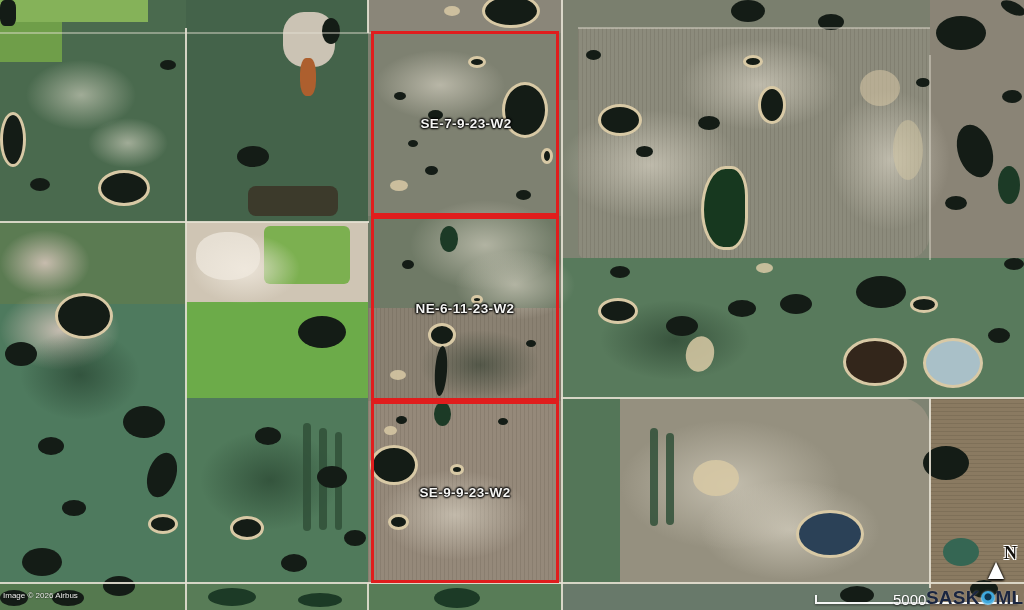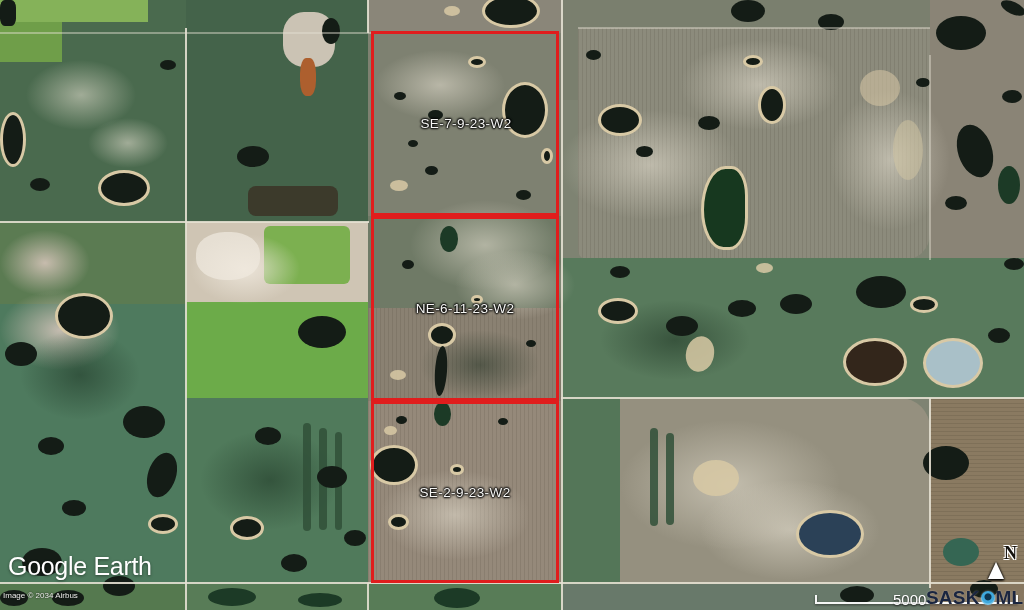--- a/index.html
+++ b/index.html
@@ -20,21 +20,21 @@
   .stripes-v{background-image:repeating-linear-gradient(90deg,rgba(55,48,35,.12) 0 1px,rgba(0,0,0,0) 1px 4px);}
   .stripes-h{background-image:repeating-linear-gradient(0deg,rgba(55,48,35,.14) 0 1px,rgba(0,0,0,0) 1px 4px);}
   
   .road-h{height:2px;background:rgba(228,224,210,.9);z-index:40;}
   .road-v{width:2px;background:rgba(228,224,210,.9);z-index:40;}
   .road-faint{opacity:.5;}
   
   .redbox{position:absolute;border:3px solid #e01d1d;z-index:50;}
   .plabel{position:absolute;z-index:55;transform:translateX(-50%);color:#f5f5f3;
           font-size:13.5px;letter-spacing:.4px;white-space:nowrap;
-          text-shadow:0 1px 2px #000,1px 0 2px #000,-1px 0 2px #000,0 -1px 2px #000;}
+          text-shadow:0 1px 2px #000,1px 0 2px #000,-1px 0 2px #000,0 -1px 2px #000;font-weight:bold;}
   
   #ge-brand{position:absolute;left:8px;top:552px;z-index:60;color:#fff;font-size:25px;
             letter-spacing:-.3px;text-shadow:0 1px 3px rgba(0,0,0,.45);}
   #attribution{position:absolute;left:3px;top:591px;z-index:60;color:#ececea;font-size:8px;
                text-shadow:0 0 2px #000;}
   #scalebar{position:absolute;left:815px;top:595px;width:203px;height:9px;z-index:58;
             border-left:2px solid rgba(255,255,255,.95);border-right:2px solid rgba(255,255,255,.95);
             border-bottom:2px solid rgba(255,255,255,.95);
             filter:drop-shadow(0 1px 1px rgba(0,0,0,.5));}
   #scaletext{position:absolute;left:893px;top:591px;z-index:59;color:#fff;font-size:15px;
@@ -216,24 +216,23 @@
   <span class="road-h" style="left:0;top:221px;width:369px;"></span>
   <span class="road-h road-faint" style="left:0;top:32px;width:372px;"></span>
   <span class="road-h" style="left:561px;top:397px;width:463px;"></span>
   <span class="road-h road-faint" style="left:578px;top:27px;width:352px;"></span>
 
   <span class="redbox" style="left:371px;top:31px;width:188px;height:185px;"></span>
   <span class="redbox" style="left:371px;top:216px;width:188px;height:185px;"></span>
   <span class="redbox" style="left:371px;top:401px;width:188px;height:182px;"></span>
   <span class="plabel" style="left:466px;top:116px;">SE-7-9-23-W2</span>
   <span class="plabel" style="left:465px;top:301px;">NE-6-11-23-W2</span>
-  <span class="plabel" style="left:465px;top:485px;">SE-2-9-23-W2</span>
-
-  <span id="ge-brand">Google Earth</span>
-  <span id="attribution">Image © 2034 Airbus</span>
+  <span class="plabel" style="left:465px;top:485px;">SE-9-9-23-W2</span>
+
+  <span id="attribution">Image © 2026 Airbus</span>
   <span id="scalebar"></span>
   <span id="scaletext">5000</span>
   <span id="sasklogo">
     <span>SASK</span>
     <span id="pin"></span>
     <span>MLS</span>
 
   </span>
   <span id="compass">
     <span id="n-arrow"></span>

